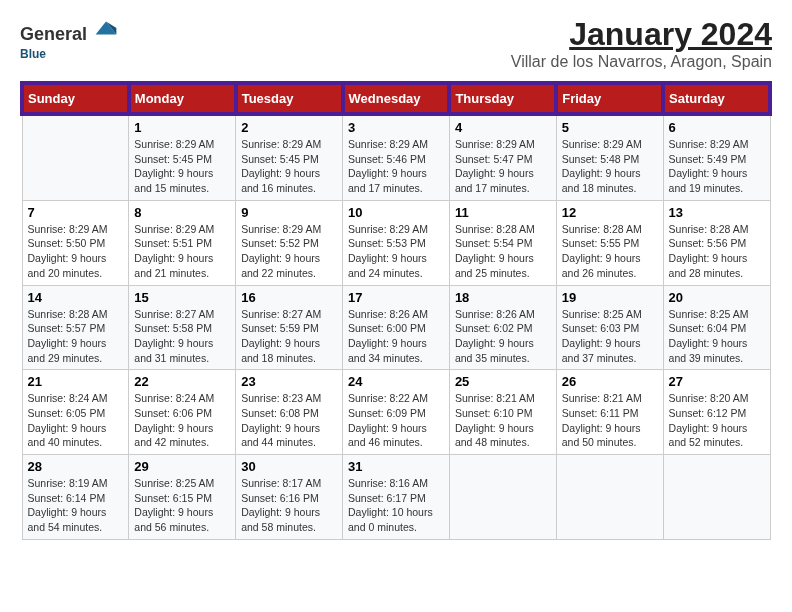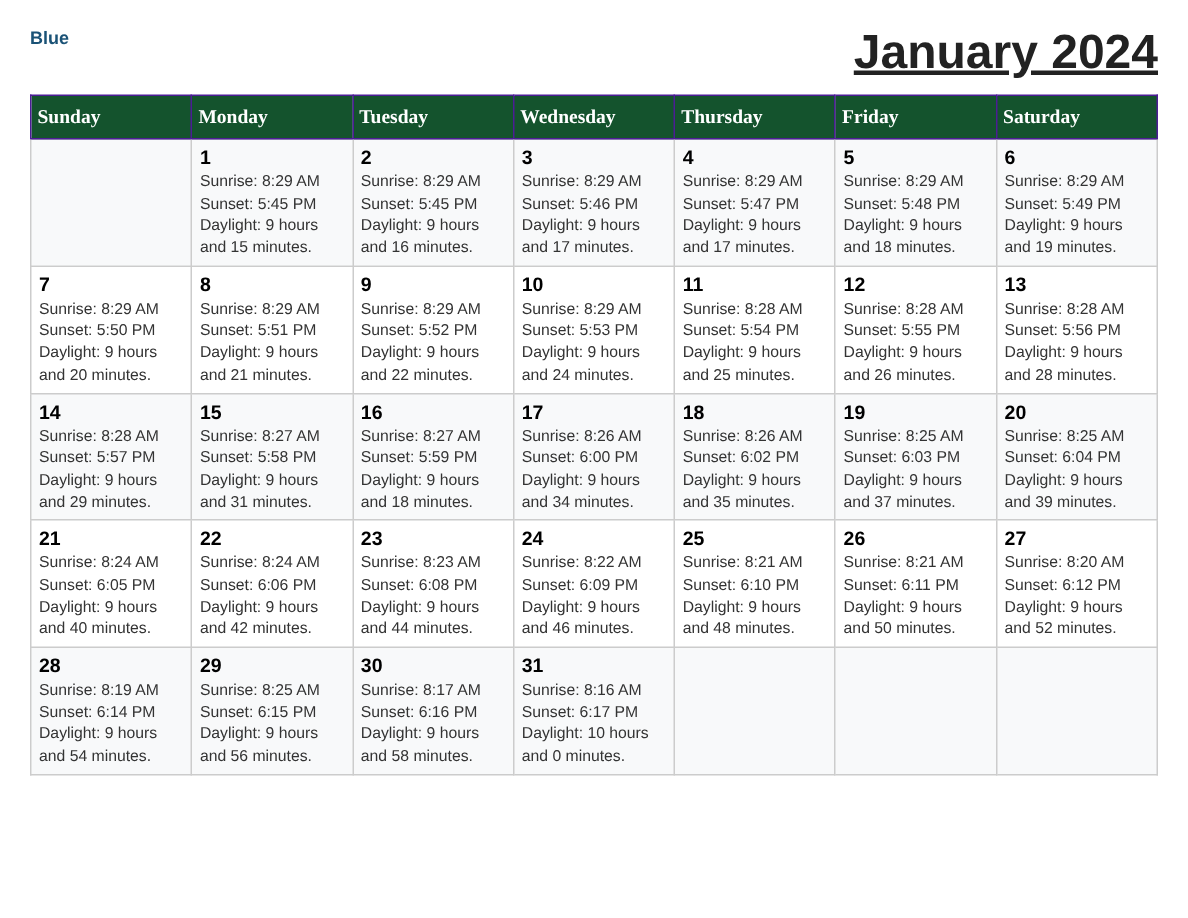--- a/index.html
+++ b/index.html
@@ -50,28 +50,27 @@
     .subtitle {
       font-size: 16px;
       color: #555;
     }
     table {
       width: 100%;
       border-collapse: collapse;
       font-size: 11px;
     }
     thead tr th {
-      background: #14532d;
+      background: #b91c1c;
       color: #fff;
       padding: 6px 4px;
       text-align: left;
       font-size: 13px;
       font-weight: bold;
-      border: 1px solid #4c1d95;
-      font-family: Liberation Serif, serif;
+      border: 4px solid #4c1d95;
     }
     tbody tr td {
       border: 1px solid #ccc;
       vertical-align: top;
       padding: 4px 5px;
       min-height: 70px;
       width: 14.28%;
     }
     tbody tr:nth-child(odd) td {
       background: #f8f9fa;
@@ -91,26 +90,34 @@
       line-height: 1.4;
     }
   </style>
 </head>
 <body>
 
 <div class="header-area">
   <div class="logo">
     <div>
       <div>
+        <span class="logo-text-general">General</span>
+        <svg class="logo-icon" viewBox="0 0 30 24">
+          <polygon points="2,20 15,4 28,20" fill="#2471a3"></polygon>
+          <polygon points="15,4 28,20 28,12" fill="#1a5276"></polygon>
+        </svg>
+      </div>
+      <div>
         <span class="logo-text-blue">Blue</span>
       </div>
     </div>
   </div>
   <div class="title-area">
     <div class="main-title">January 2024</div>
+    <div class="subtitle">Villar de los Navarros, Aragon, Spain</div>
   </div>
 </div>
 
 <table>
   <thead>
     <tr id="dow-header">
     <th>Sunday</th>
         <th>Monday</th>
         <th>Tuesday</th>
         <th>Wednesday</th>

